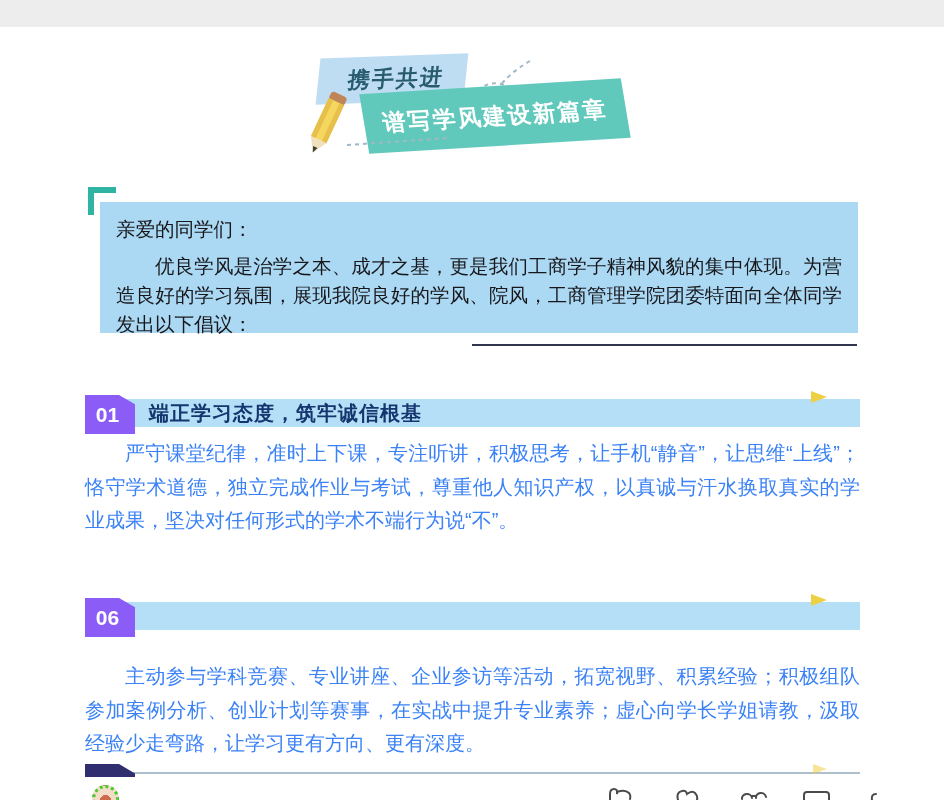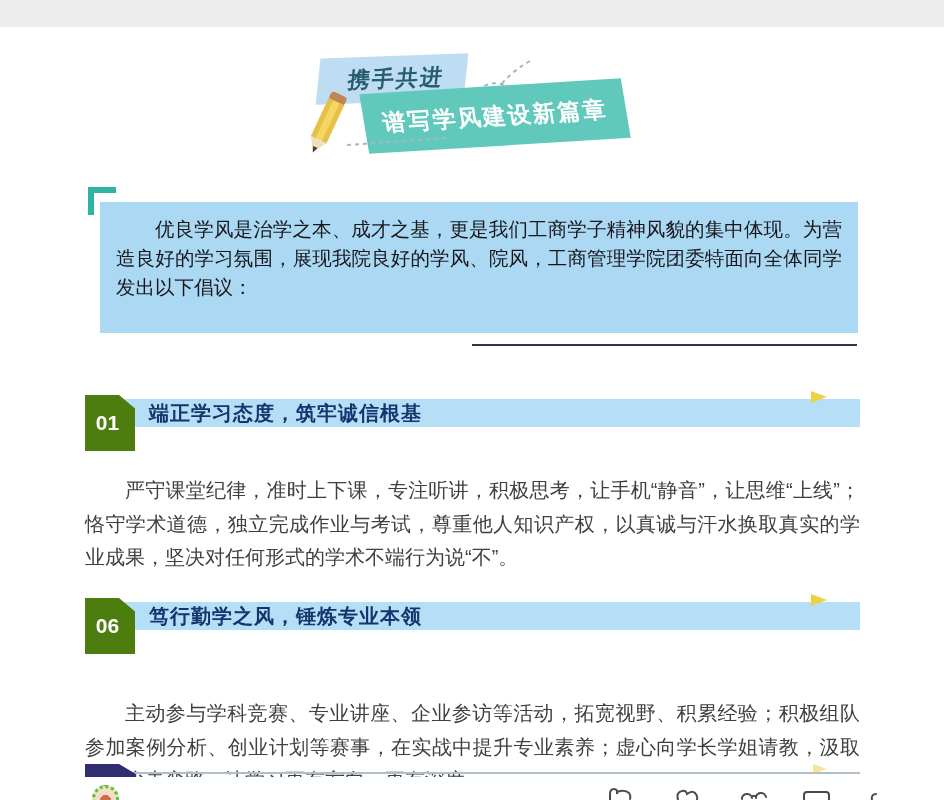--- a/index.html
+++ b/index.html
@@ -30,44 +30,44 @@
   
   .corner-bracket{
     position:absolute;left:88px;top:187px;width:22px;height:22px;
     border-left:6px solid #2fb3a2;border-top:6px solid #2fb3a2;
   }
   .intro-box{
     position:absolute;left:100px;top:202px;width:758px;height:131px;
     background:#abd8f2;box-sizing:border-box;padding:13px 16px 0 16px;
     color:#17171c;font-size:19.5px;line-height:29px;
   }
-  .intro-box .body{text-indent:2em;text-align:justify;}
+  .intro-box .body{text-indent:2em;text-align:justify;margin-top:8px;}
   .divider{position:absolute;left:472px;top:344px;width:385px;height:2px;background:#31344f;}
 
   
   .section-header{position:absolute;left:85px;width:775px;height:54px;}
   .section-header .bar{position:absolute;left:16px;right:0;top:14px;height:28px;background:#b5dff6;}
   .section-header .num-box{
-    position:absolute;left:0;top:10px;width:50px;height:56px;background:#4d7c0f;
+    position:absolute;left:0;top:10px;width:50px;height:39px;background:#8b5cf6;
     clip-path:polygon(0 0,68% 0,100% 24%,100% 100%,0 100%);
     display:flex;align-items:center;justify-content:center;
   }
   .section-header .num-box span{color:#fff;font-size:21px;font-weight:bold;padding-right:5px;}
   .section-header .title{
     position:absolute;left:64px;top:14px;height:19px;line-height:28px;
     font-size:20px;font-weight:bold;color:#14356e;letter-spacing:1px;
   }
   .arrow-right{
     position:absolute;right:33px;top:6px;width:0;height:0;
     border-left:16px solid #eed044;border-top:6px solid transparent;border-bottom:6px solid transparent;
   }
   .para{
     position:absolute;left:85px;width:775px;
-    font-size:20px;line-height:33.5px;color:#404040;
-    text-align:justify;text-indent:2em;margin-top:37px;
+    font-size:20px;line-height:33.5px;color:#3b82f6;
+    text-align:justify;text-indent:2em;
   }
   #sec1{top:385px;} #para1{top:437px;}
   #sec2{top:588px;} #para2{top:660px;}
 
   
   .section-partial{position:absolute;left:85px;top:764px;width:775px;height:14px;}
   .section-partial .num-partial{
     position:absolute;left:0;top:0;width:50px;height:13px;background:#302e6f;
     clip-path:polygon(0 0,68% 0,100% 74%,100% 100%,0 100%);
   }
@@ -110,41 +110,41 @@
     <polygon points="28,64 33,64 30.5,70" fill="#44413b"></polygon>
   </g>
 </svg>
 
 <svg class="tipdash-svg" width="110" height="16" viewBox="0 0 110 16">
   <line x1="4" y1="12" x2="105" y2="5" stroke="#9fb8c8" stroke-width="2" stroke-dasharray="4 4"></line>
 </svg>
 
 <div class="corner-bracket"></div>
 <div class="intro-box">
+  <div class="salutation">亲爱的同学们：</div>
   <div class="body">优良学风是治学之本、成才之基，更是我们工商学子精神风貌的集中体现。为营造良好的学习氛围，展现我院良好的学风、院风，工商管理学院团委特面向全体同学发出以下倡议：</div>
 </div>
 <div class="divider"></div>
 
 <div class="section-header" id="sec1">
   <div class="bar"></div>
   <div class="arrow-right"></div>
   <div class="num-box">
     <span>01</span>
   </div>
   <div class="title">端正学习态度，筑牢诚信根基</div>
 </div>
 <div class="para" id="para1">严守课堂纪律，准时上下课，专注听讲，积极思考，让手机“静音”，让思维“上线”；恪守学术道德，独立完成作业与考试，尊重他人知识产权，以真诚与汗水换取真实的学业成果，坚决对任何形式的学术不端行为说“不”。</div>
 
 <div class="section-header" id="sec2">
   <div class="bar"></div>
   <div class="arrow-right"></div>
   <div class="num-box">
     <span>06</span>
   </div>
-  <div class="title">笃行勤学之风，锤炼专业本领</div>
 </div>
 <div class="para" id="para2">主动参与学科竞赛、专业讲座、企业参访等活动，拓宽视野、积累经验；积极组队参加案例分析、创业计划等赛事，在实战中提升专业素养；虚心向学长学姐请教，汲取经验少走弯路，让学习更有方向、更有深度。</div>
 
 <div class="section-partial">
   <div class="bar-edge"></div>
   <div class="arrow-right"></div>
   <div class="num-partial"></div>
 </div>
 
 <div class="footer-bar">

